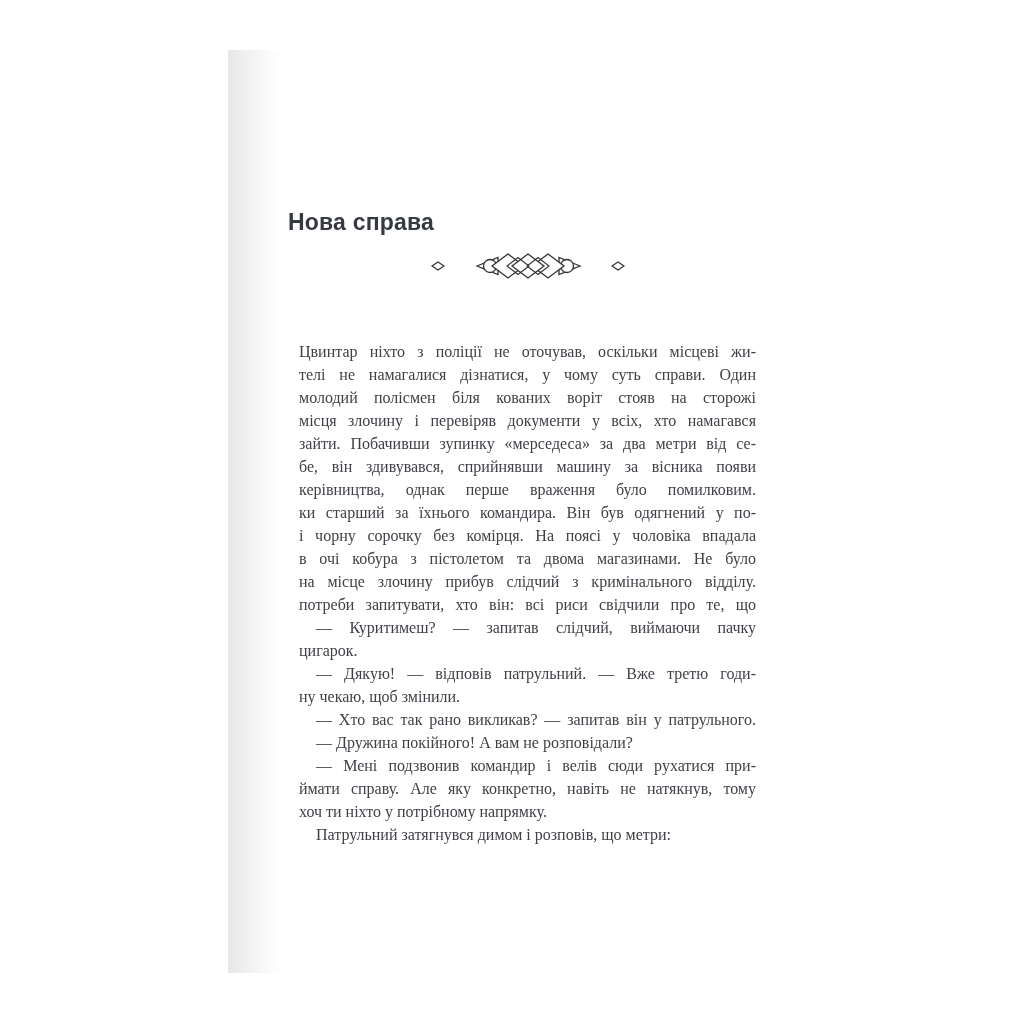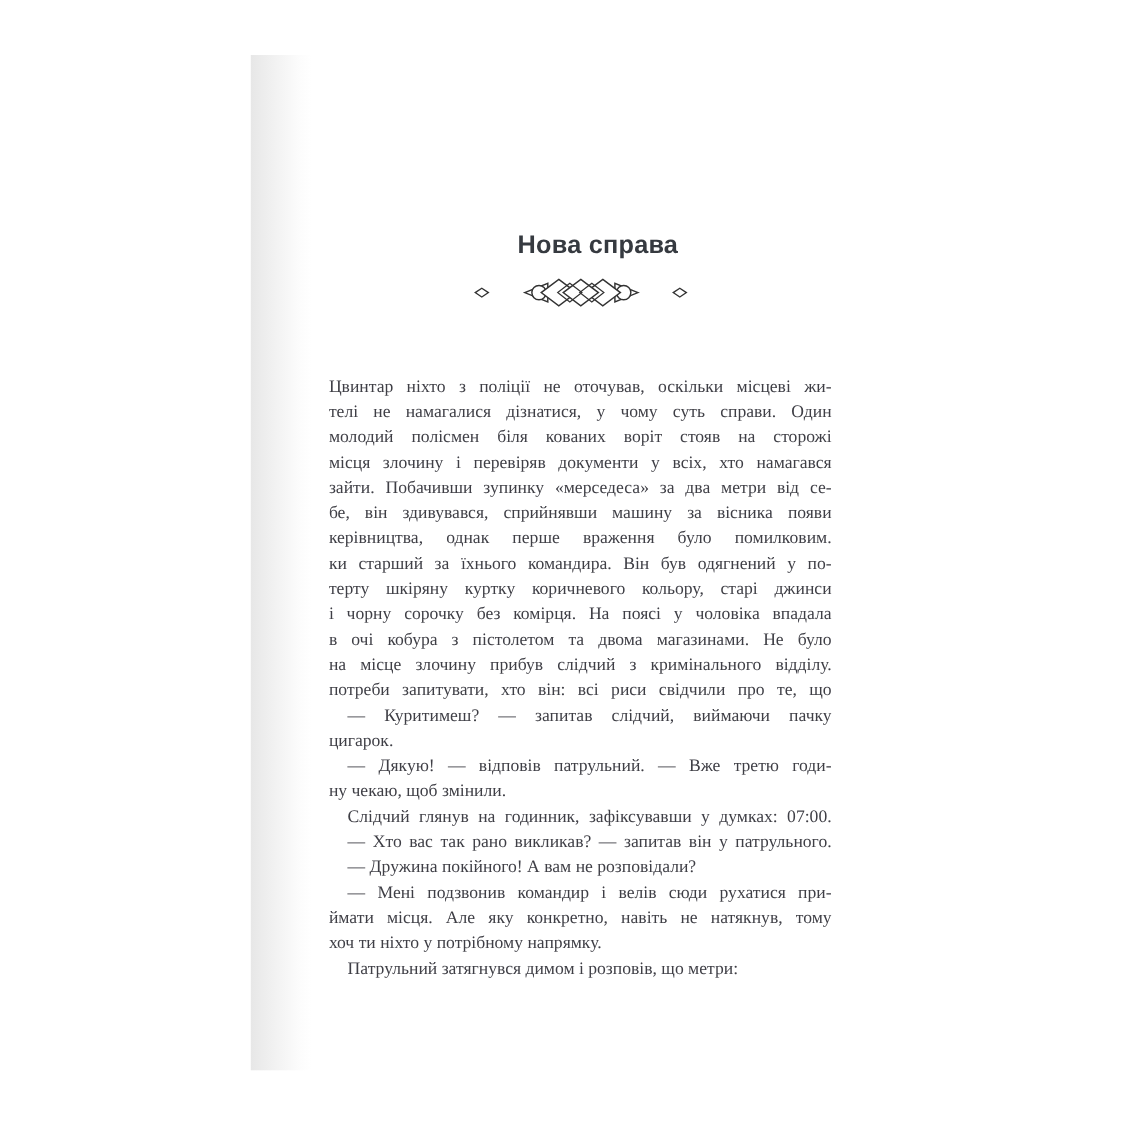--- a/index.html
+++ b/index.html
@@ -15,22 +15,21 @@
   body{font-family:"Liberation Serif","DejaVu Serif",serif;position:relative;}
 
   .page{position:absolute;inset:0;background:var(--paper);}
 
   .gutter-shadow{
     position:absolute;left:228px;top:50px;width:55px;height:923px;
     background:linear-gradient(to right,var(--edge_dark) 0%,#f3f3f3 45%,#fcfcfc 80%,var(--edge_light) 100%);
   }
 
   .chapter-title{
-    position:absolute;left:315px;top:209px;width:457px;
-    text-align:center;
+    position:absolute;left:288px;top:209px;width:457px;
     font-family:"Liberation Sans","DejaVu Sans",sans-serif;
     font-size:23px;font-weight:700;letter-spacing:.2px;
     color:var(--title);
   }
 
   .divider{
     position:absolute;left:337px;top:252px;width:386px;height:28px;
     color:var(--divider);
   }
   .divider svg{display:block;width:100%;height:100%;}
@@ -91,46 +90,42 @@
         <div class="line just">Цвинтар ніхто з поліції не оточував, оскільки місцеві жи-</div>
         <div class="line just">телі не намагалися дізнатися, у чому суть справи. Один</div>
         <div class="line just">молодий полісмен біля кованих воріт стояв на сторожі</div>
         <div class="line just">місця злочину і перевіряв документи у всіх, хто намагався</div>
         <div class="line just">зайти. Побачивши зупинку «мерседеса» за два метри від се-</div>
         <div class="line just">бе, він здивувався, сприйнявши машину за вісника появи</div>
         <div class="line just">керівництва, однак перше враження було помилковим.</div>
       </div>
       <div>
         <div class="line just">ки старший за їхнього командира. Він був одягнений у по-</div>
-        <div class="line just">терту шкіряну куртку коричневого кольору, старі джинси</div>
         <div class="line just">і чорну сорочку без комірця. На поясі у чоловіка впадала</div>
         <div class="line just">в очі кобура з пістолетом та двома магазинами. Не було</div>
         <div class="line just">на місце злочину прибув слідчий з кримінального відділу.</div>
         <div class="line just">потреби запитувати, хто він: всі риси свідчили про те, що</div>
       </div>
       <div>
         <div class="line just indent">— Куритимеш? — запитав слідчий, виймаючи пачку</div>
         <div class="line end">цигарок.</div>
       </div>
       <div>
         <div class="line just indent">— Дякую! — відповів патрульний. — Вже третю годи-</div>
         <div class="line end">ну чекаю, щоб змінили.</div>
       </div>
       <div>
-        <div class="line just indent">Слідчий глянув на годинник, зафіксувавши у думках: 07:00.</div>
-      </div>
-      <div>
         <div class="line just indent">— Хто вас так рано викликав? — запитав він у патрульного.</div>
       </div>
       <div>
         <div class="line end indent">— Дружина покійного! А вам не розповідали?</div>
       </div>
       <div>
         <div class="line just indent">— Мені подзвонив командир і велів сюди рухатися при-</div>
-        <div class="line just">ймати місця. Але яку конкретно, навіть не натякнув, тому</div>
+        <div class="line just">ймати справу. Але яку конкретно, навіть не натякнув, тому</div>
         <div class="line end">хоч ти ніхто у потрібному напрямку.</div>
       </div>
       <div>
         <div class="line end indent">Патрульний затягнувся димом і розповів, що метри:</div>
       </div>
     </div>
 
 </div>
 
 </body></html>

